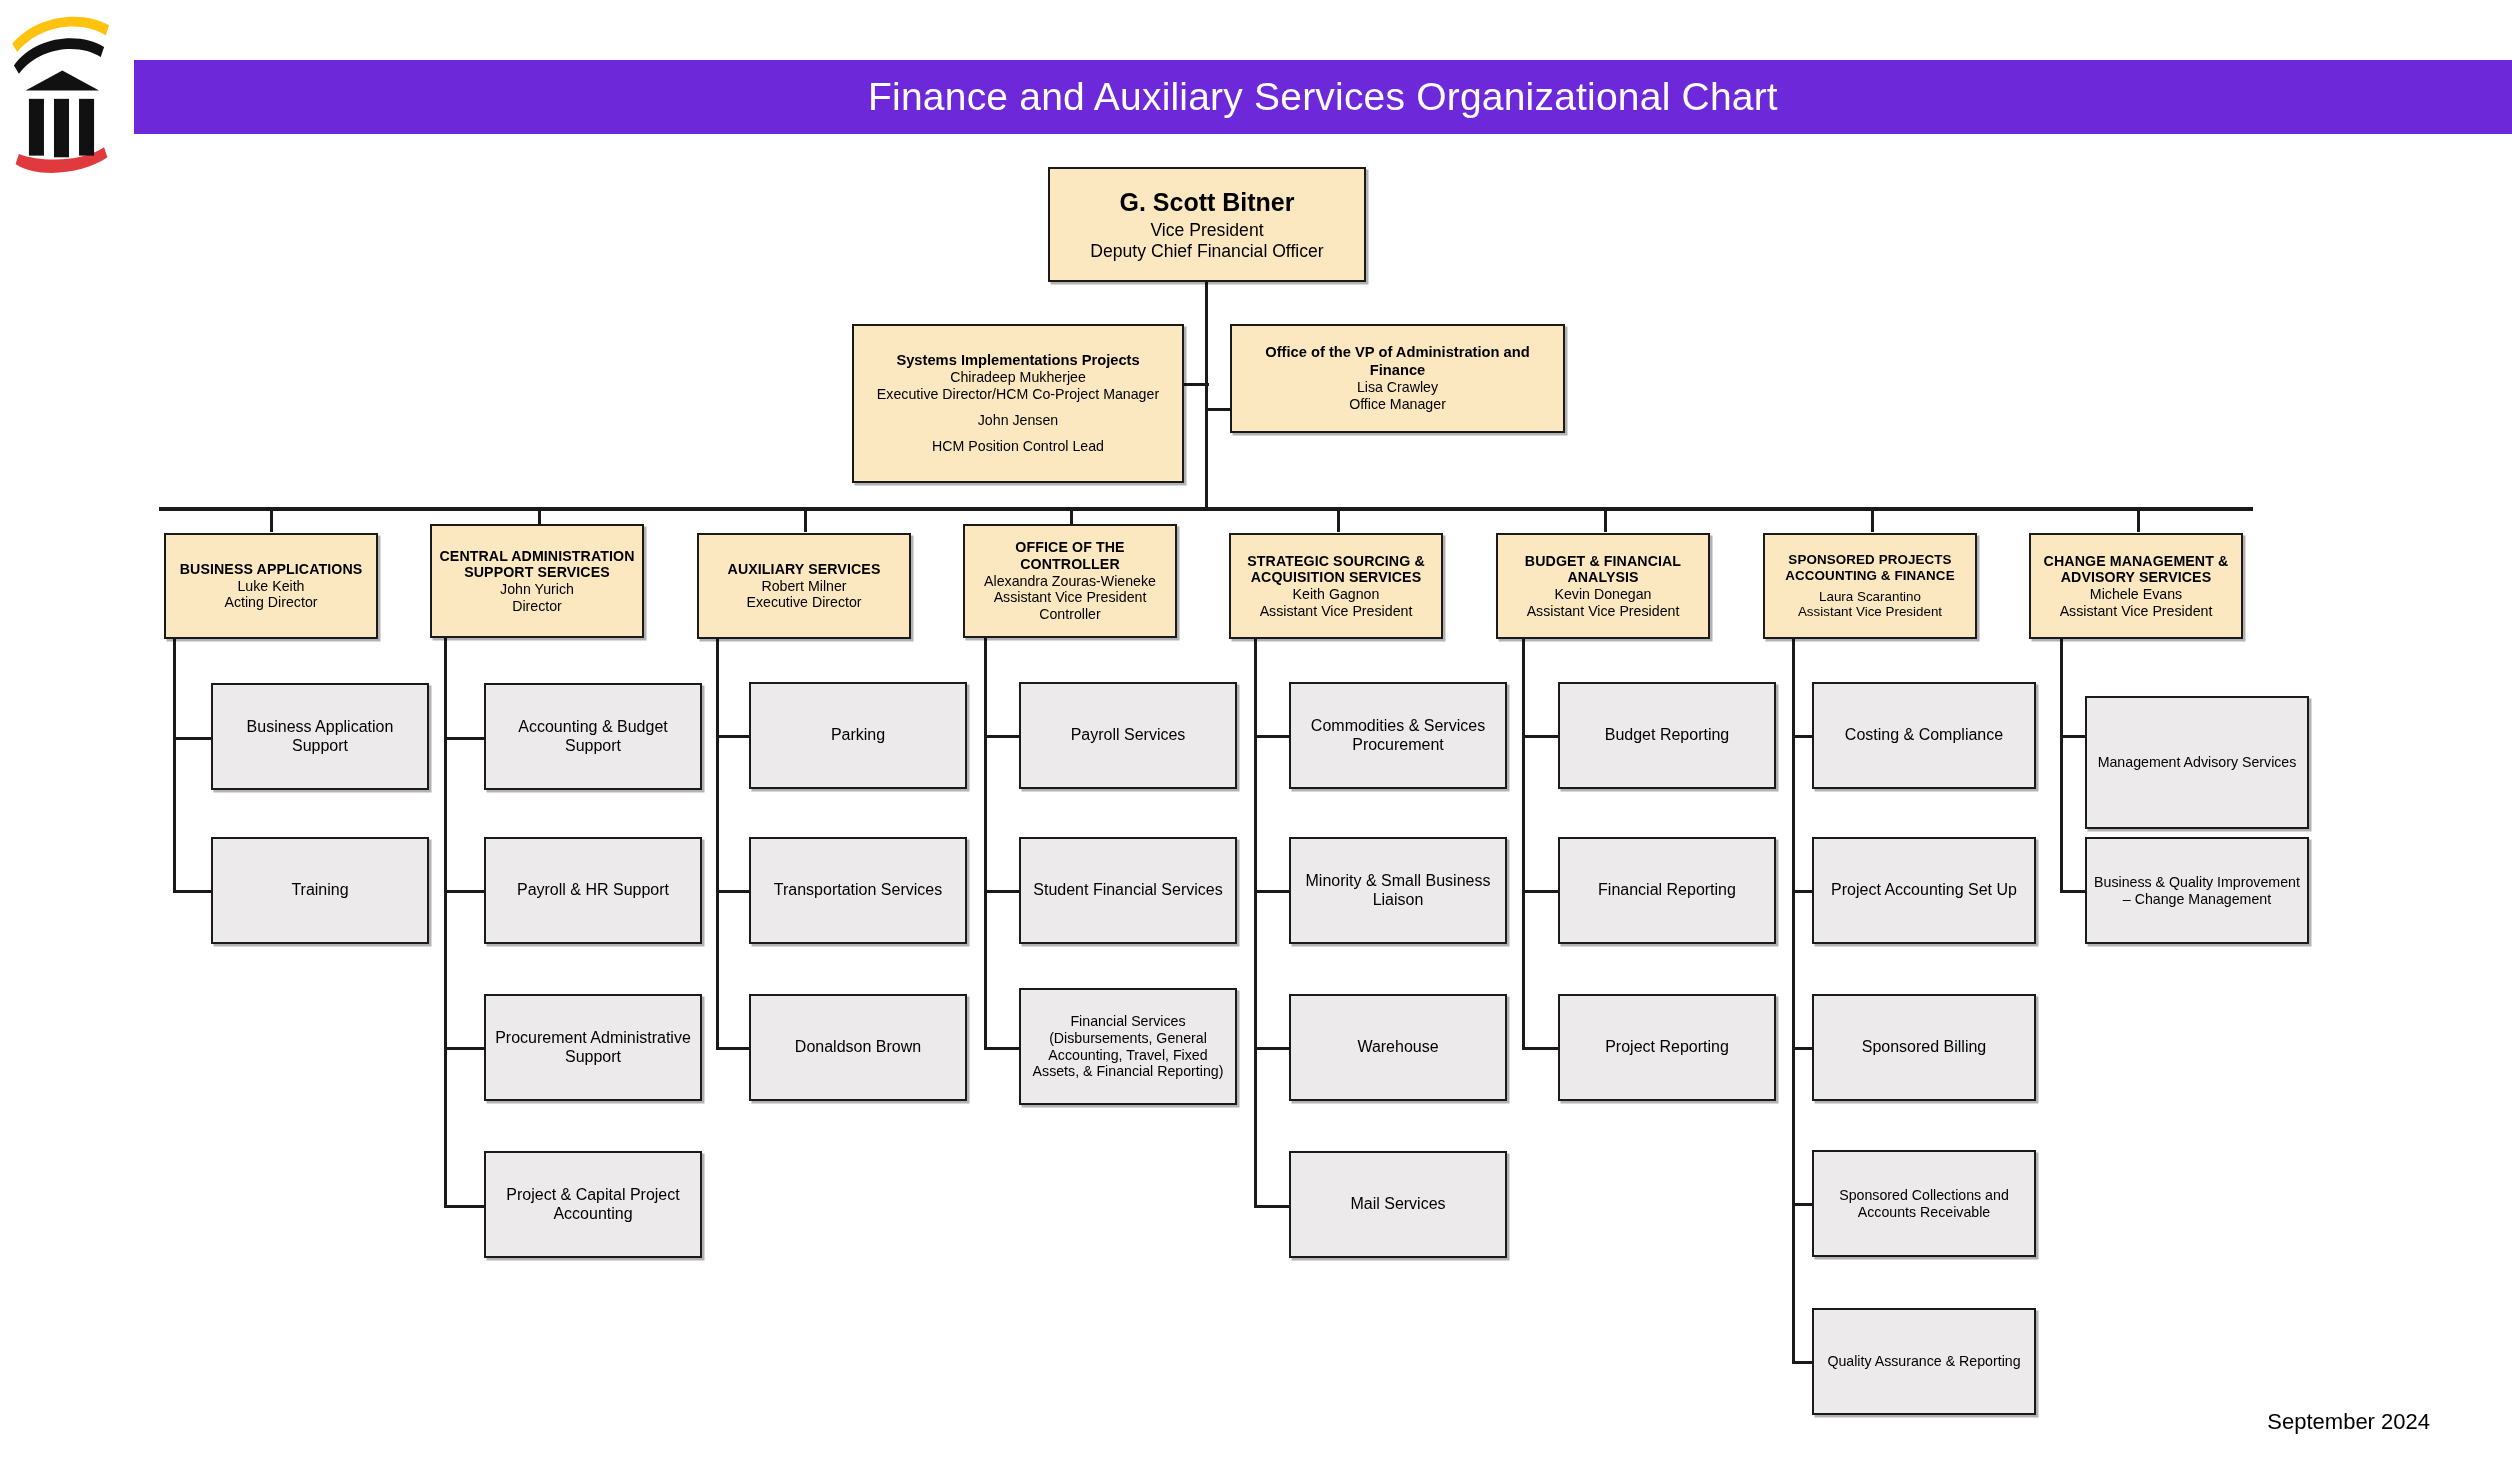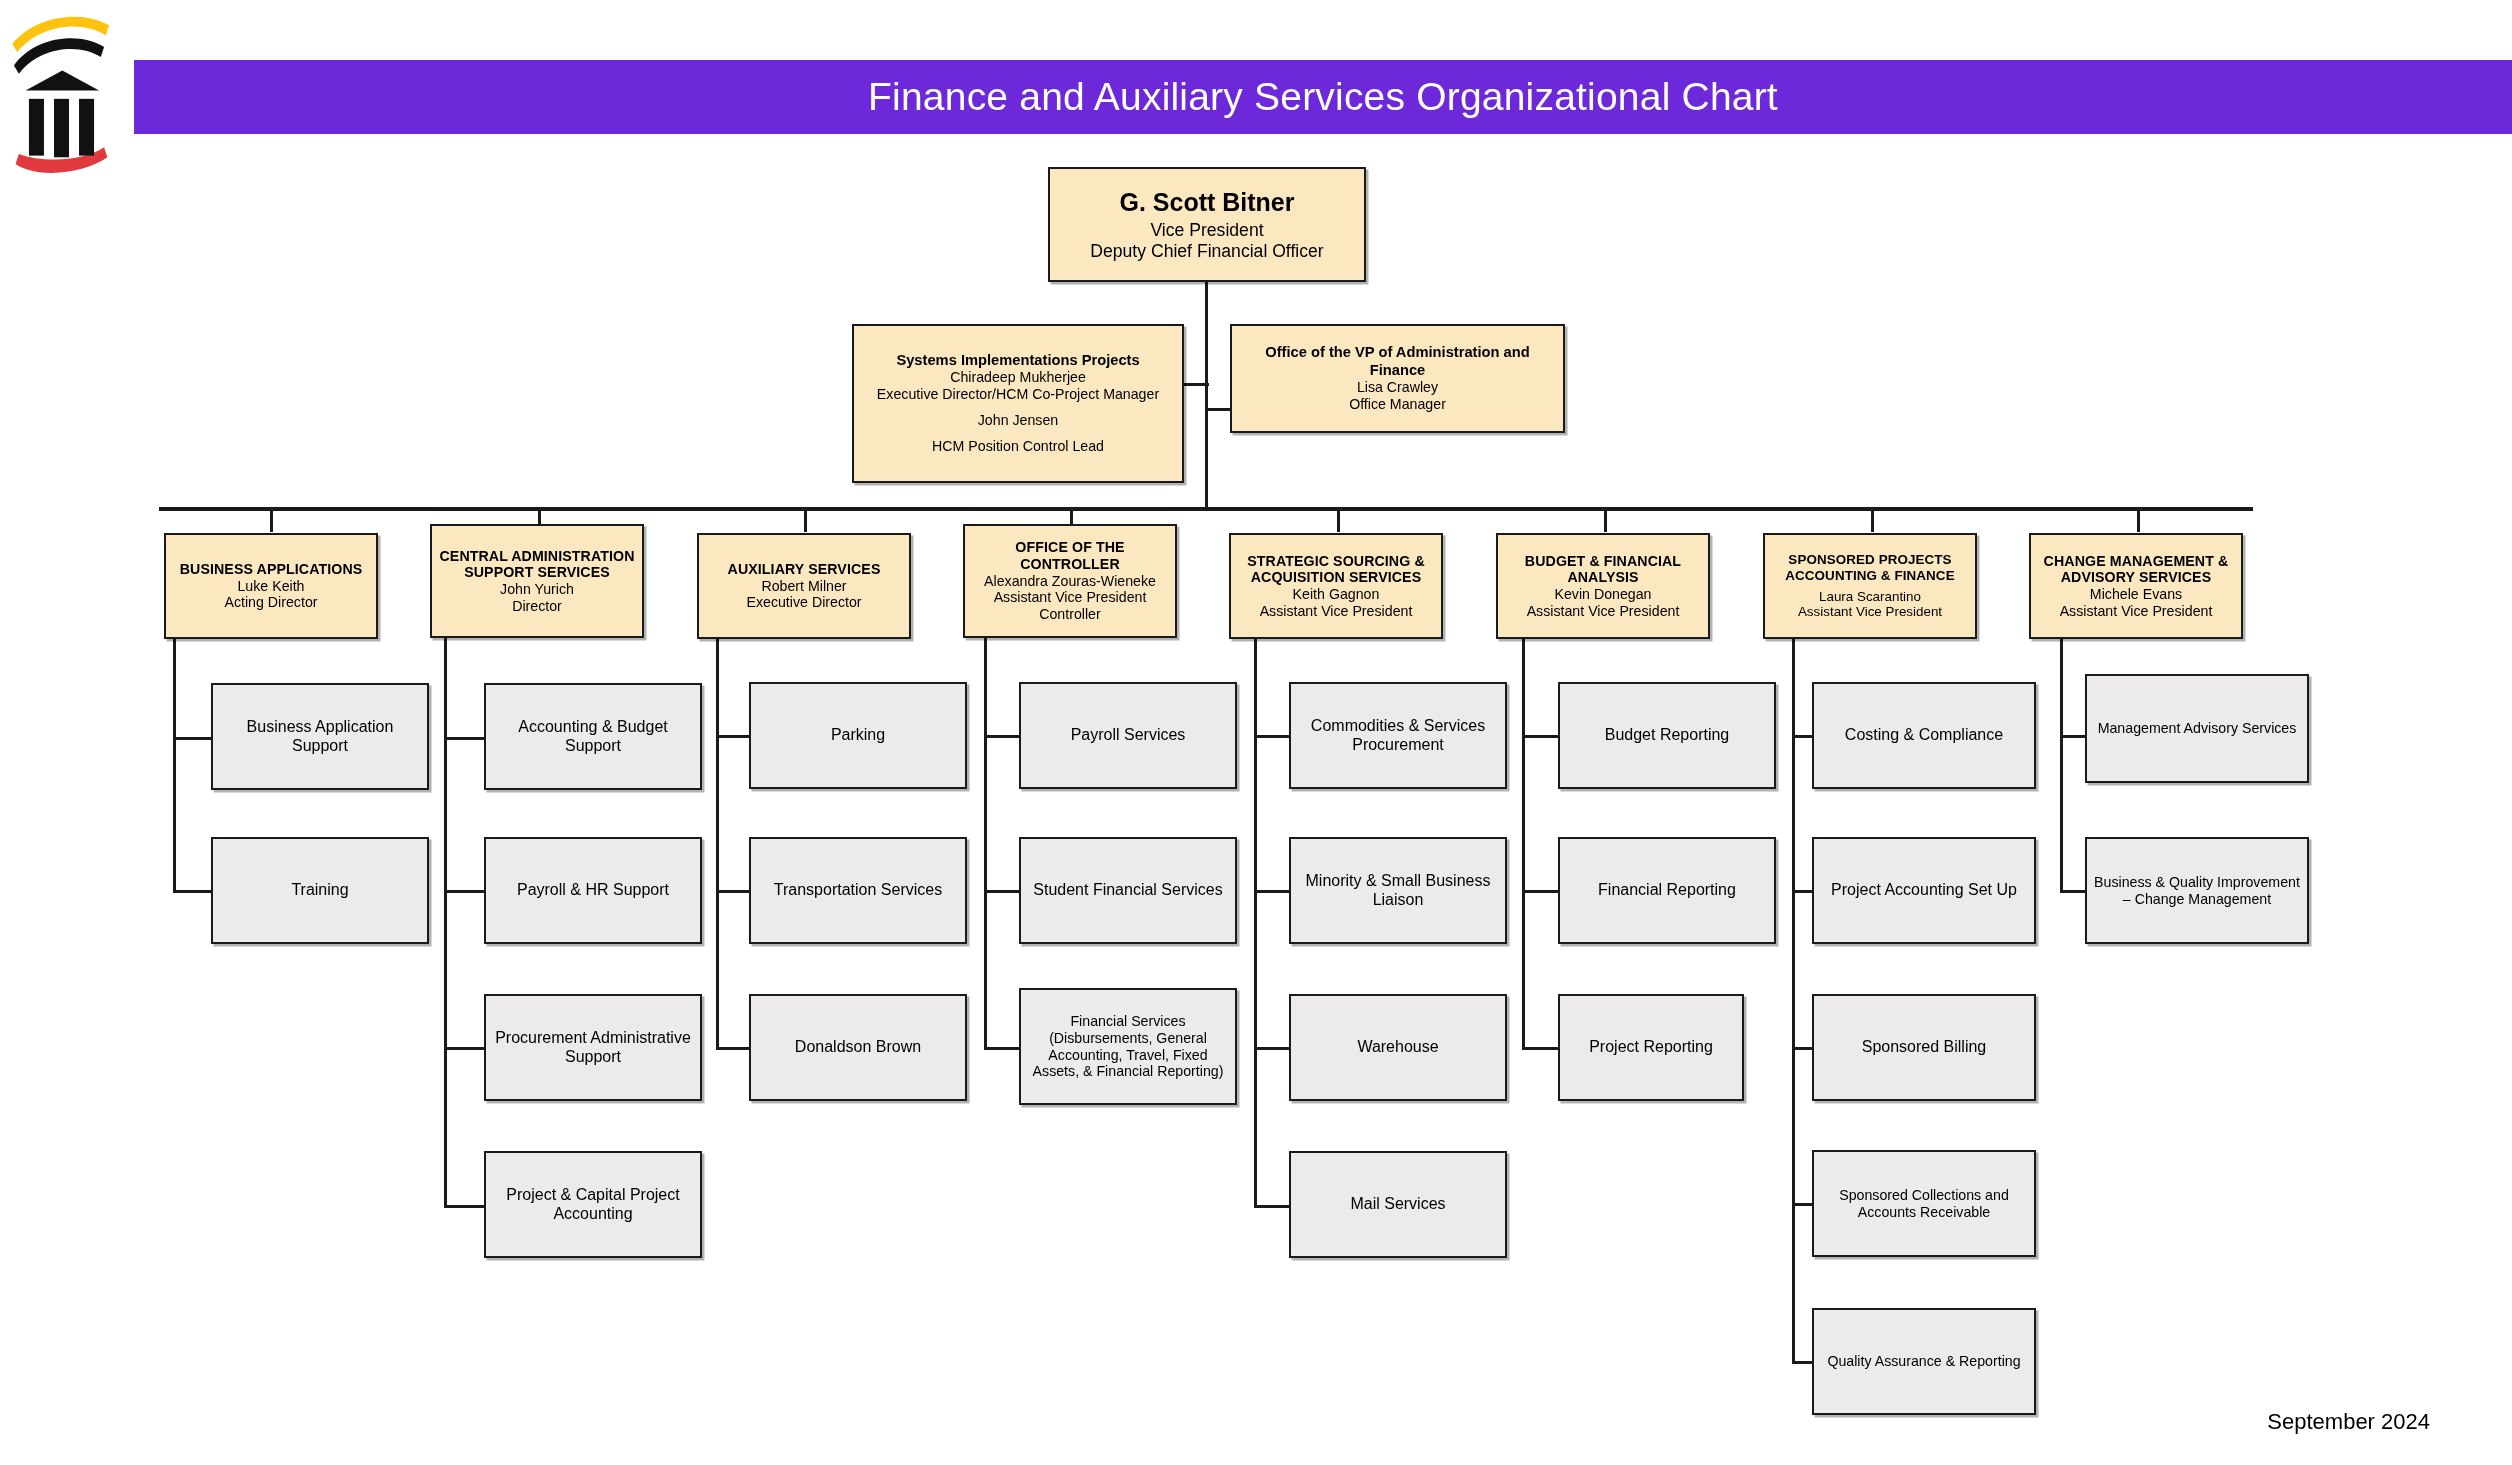--- a/index.html
+++ b/index.html
@@ -303,41 +303,41 @@
   <div class="node gray leaf" style="left:1289px; top:1151px; width:218px; height:107px;">
     <div>Mail Services</div>
   </div>
 
   <div class="node gray leaf" style="left:1558px; top:682px; width:218px; height:107px;">
     <div>Budget Reporting</div>
   </div>
   <div class="node gray leaf" style="left:1558px; top:837px; width:218px; height:107px;">
     <div>Financial Reporting</div>
   </div>
-  <div class="node gray leaf" style="left:1558px; top:994px; width:186px; height:107px;">
+  <div class="node gray leaf" style="left:1558px; top:994px; width:218px; height:107px;">
     <div>Project Reporting</div>
   </div>
 
   <div class="node gray leaf" style="left:1812px; top:682px; width:224px; height:107px;">
     <div>Costing &amp; Compliance</div>
   </div>
   <div class="node gray leaf" style="left:1812px; top:837px; width:224px; height:107px;">
     <div>Project Accounting Set Up</div>
   </div>
   <div class="node gray leaf" style="left:1812px; top:994px; width:224px; height:107px;">
     <div>Sponsored Billing</div>
   </div>
   <div class="node gray leaf small" style="left:1812px; top:1150px; width:224px; height:107px;">
     <div>Sponsored Collections and Accounts Receivable</div>
   </div>
   <div class="node gray leaf small" style="left:1812px; top:1308px; width:224px; height:107px;">
     <div>Quality Assurance &amp; Reporting</div>
   </div>
 
-  <div class="node gray leaf small" style="left:2085px; top:674px; width:224px; height:109px;">
+  <div class="node gray leaf small" style="left:2085px; top:696px; width:224px; height:133px;">
     <div>Management Advisory Services</div>
   </div>
   <div class="node gray leaf small" style="left:2085px; top:837px; width:224px; height:107px;">
     <div>Business &amp; Quality Improvement – Change Management</div>
   </div>
 
   <div id="footer-date">September 2024</div>
 
 </div>
 

